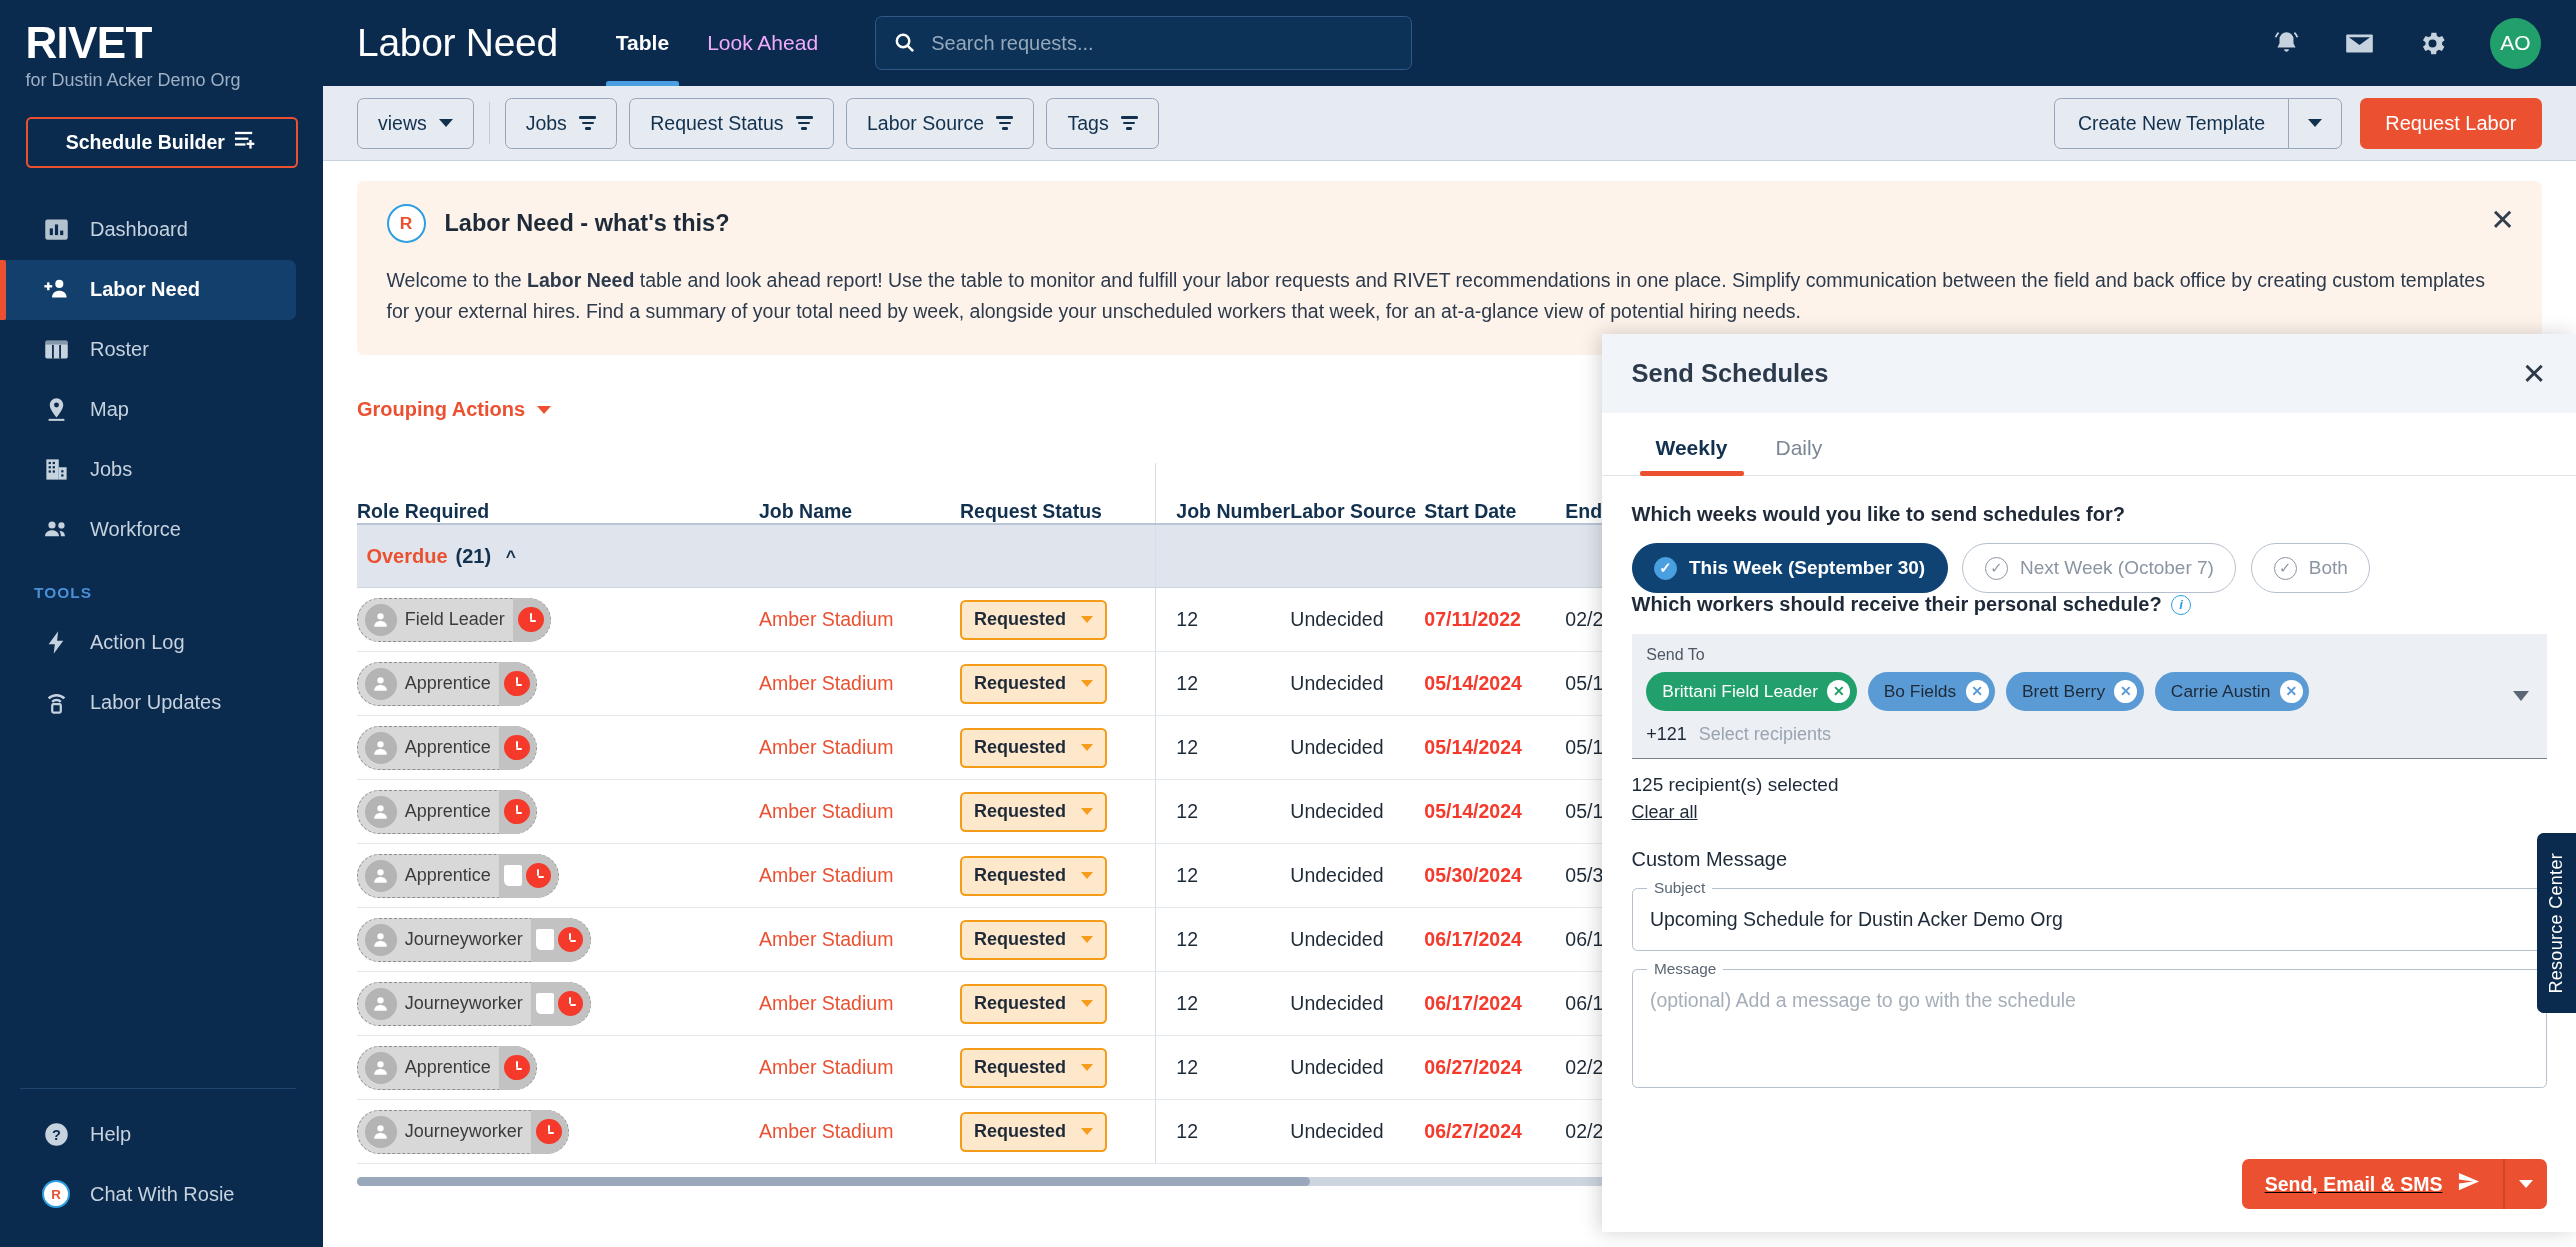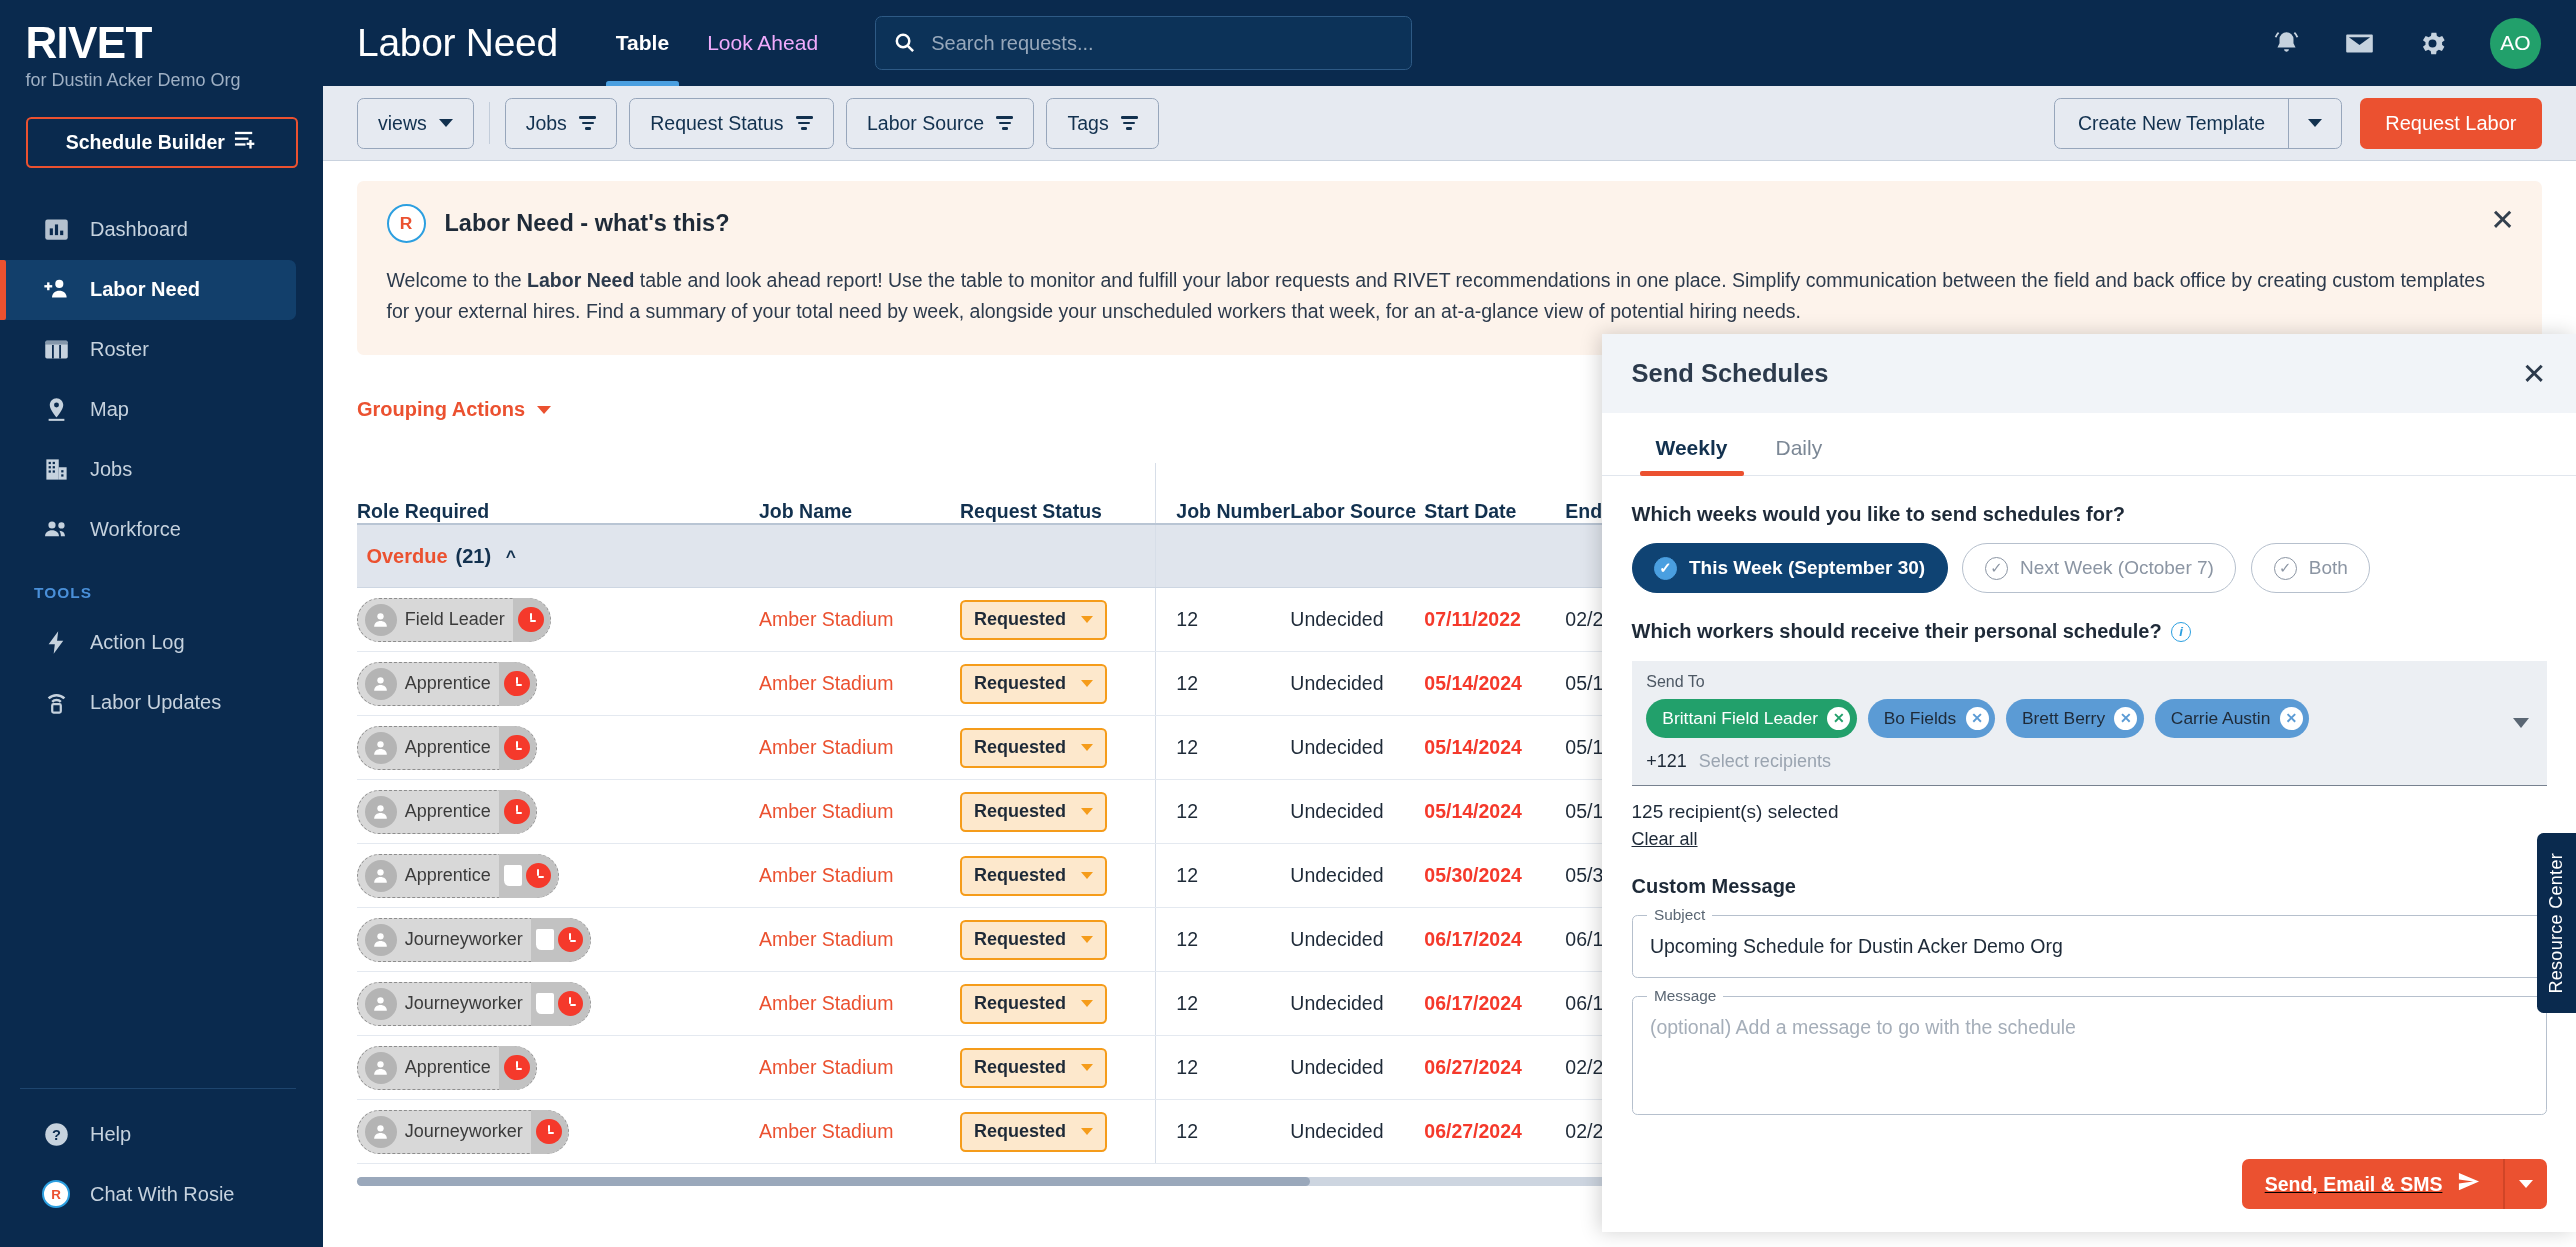--- a/index.html
+++ b/index.html
@@ -275,21 +275,21 @@
   .more-row { display: flex; align-items: center; gap: 12px; margin-top: 13.4px; }
   .more-count { font-size: 18px; color: #1e2a38; }
   .more-ph { font-size: 18px; color: #9aa4b0; }
   .recip-caret {
     position: absolute; right: 17.4px; top: 50%; transform: translateY(-50%);
     width: 0; height: 0; border-left: 8px solid transparent;
     border-right: 8px solid transparent; border-top: 10px solid #5a6673; cursor: pointer;
   }
   .selected-line { margin-top: 14.8px; font-size: 19px; color: #1e2a38; }
   .clear-all { margin-top: 5.4px; font-size: 18px; color: #1e2a38; text-decoration: underline; cursor: pointer; display: inline-block; }
-  .custom-msg-title { margin-top: 25.5px; font-size: 20px; font-weight: bold; color: #1e2a38; }
+  .custom-msg-title { margin-top: 25.5px; font-size: 20px; font-weight: normal; color: #1e2a38; }
   .field {
     margin-top: 17.4px; border: 1.3px solid #b6c0cd; border-radius: 5.4px; position: relative;
     padding: 19px 17.4px;
   }
   .field-legend {
     position: absolute; top: -10px; left: 14.8px; background: #ffffff; padding: 0 6.7px;
     font-size: 15.4px; color: #5a6673;
   }
   .field-value { font-size: 19.5px; color: #1e2a38; }
   .field.textarea { height: 119px; }
@@ -931,21 +931,21 @@
           <div class="week-chip">
             <span class="check-o"></span>
             <span>Next Week (October 7)</span>
           </div>
           <div class="week-chip">
             <span class="check-o"></span>
             <span>Both</span>
           </div>
         </div>
 
-        <div class="q-label" style="margin-top:27px;">
+        <div class="q-label" style="">
           <span>Which workers should receive their personal schedule?</span>
           <span class="info-i">i</span>
         </div>
 
         <div class="recipients-wrap">
           <div class="sendto-label">Send To</div>
           <div class="chips" id="chips-container">
               <span class="chip green">
                 <span>Brittani Field Leader</span>
                 <span class="chip-x">✕</span>

